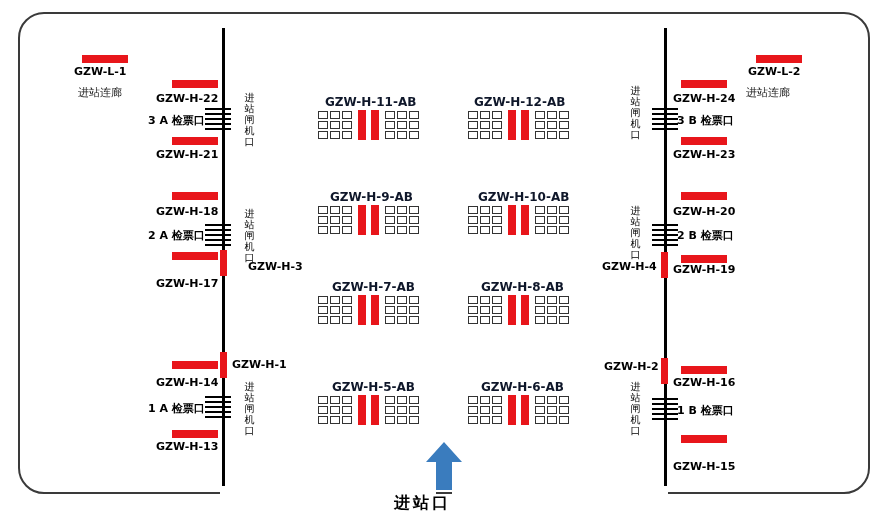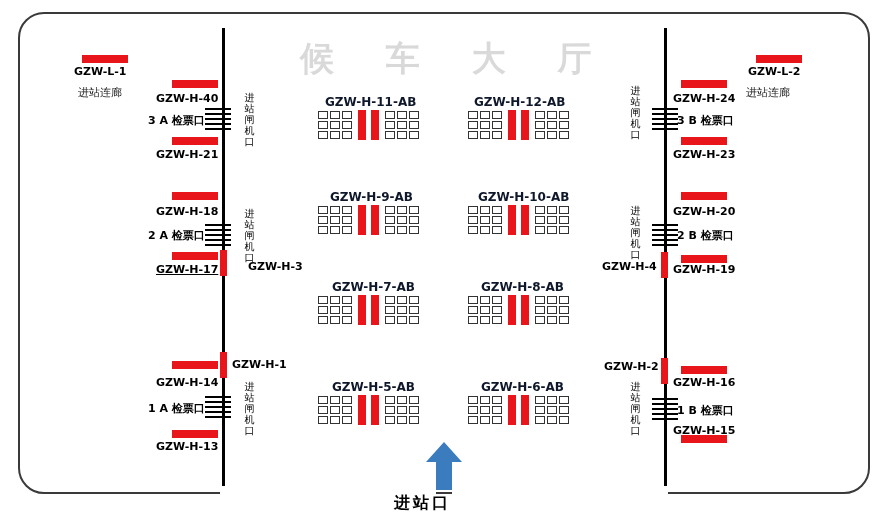--- a/index.html
+++ b/index.html
@@ -146,30 +146,29 @@
 </head>
 <body>
 
 <div id="stage">
 
   <div class="hall-outline"></div>
 
   <div class="gap-bottom" style="left:220px; top:488px; width:216px; height:10px;"></div>
   <div class="gap-bottom" style="left:452px; top:488px; width:216px; height:10px;"></div>
 
-  <div class="watermark">候 车 大 厅</div>
 
   <div class="wall" style="left:222px; top:28px; height:458px;"></div>
 
   <div class="dev h" style="left:82px; top:55px;"></div>
   <div class="lbl" style="left:74px; top:65px;">GZW-L-1</div>
   <div class="lbl sm" style="left:78px; top:85px;">进站连廊</div>
 
   <div class="dev h" style="left:172px; top:80px;"></div>
-  <div class="lbl" style="left:156px; top:92px;">GZW-H-40</div>
+  <div class="lbl" style="left:156px; top:92px;">GZW-H-22</div>
   <div class="lbl" style="left:148px; top:113px;">3 A 检票口</div>
   <div class="gate" style="left:205px; top:108px;">
     <i></i>
       <i></i>
       <i></i>
       <i></i>
       <i></i>
   </div>
   <div class="vtext" style="left:243px; top:92px;">进站闸机口</div>
   <div class="dev h" style="left:172px; top:137px;"></div>
@@ -180,21 +179,21 @@
   <div class="lbl" style="left:148px; top:228px;">2 A 检票口</div>
   <div class="gate" style="left:205px; top:224px;">
     <i></i>
       <i></i>
       <i></i>
       <i></i>
       <i></i>
   </div>
   <div class="vtext" style="left:243px; top:208px;">进站闸机口</div>
   <div class="dev h" style="left:172px; top:252px;"></div>
-  <div class="lbl" style="left:156px; top:263px;text-decoration:underline;">GZW-H-17</div>
+  <div class="lbl" style="left:156px; top:277px;">GZW-H-17</div>
 
   <div class="dev v" style="left:220px; top:250px;"></div>
   <div class="lbl" style="left:248px; top:260px;">GZW-H-3</div>
 
   <div class="dev h" style="left:172px; top:361px;"></div>
   <div class="lbl" style="left:156px; top:376px;">GZW-H-14</div>
   <div class="lbl" style="left:148px; top:401px;">1 A 检票口</div>
   <div class="gate" style="left:205px; top:396px;">
     <i></i>
       <i></i>
@@ -251,21 +250,21 @@
   <div class="lbl" style="left:677px; top:403px;">1 B 检票口</div>
   <div class="gate" style="left:652px; top:398px;">
     <i></i>
       <i></i>
       <i></i>
       <i></i>
       <i></i>
   </div>
   <div class="vtext" style="left:629px; top:381px;">进站闸机口</div>
   <div class="dev h" style="left:681px; top:435px;"></div>
-  <div class="lbl" style="left:673px; top:424px;">GZW-H-15</div>
+  <div class="lbl" style="left:673px; top:460px;">GZW-H-15</div>
 
   <div class="dev v" style="left:661px; top:358px;"></div>
   <div class="lbl" style="left:604px; top:360px;">GZW-H-2</div>
 
   <div class="blocktitle" style="left:325px; top:95px;">GZW-H-11-AB</div>
   <div class="seatblock" style="left:318px; top:110px;">
     <div class="seatgrid">
       <div class="seat"></div>
         <div class="seat"></div>
         <div class="seat"></div>

